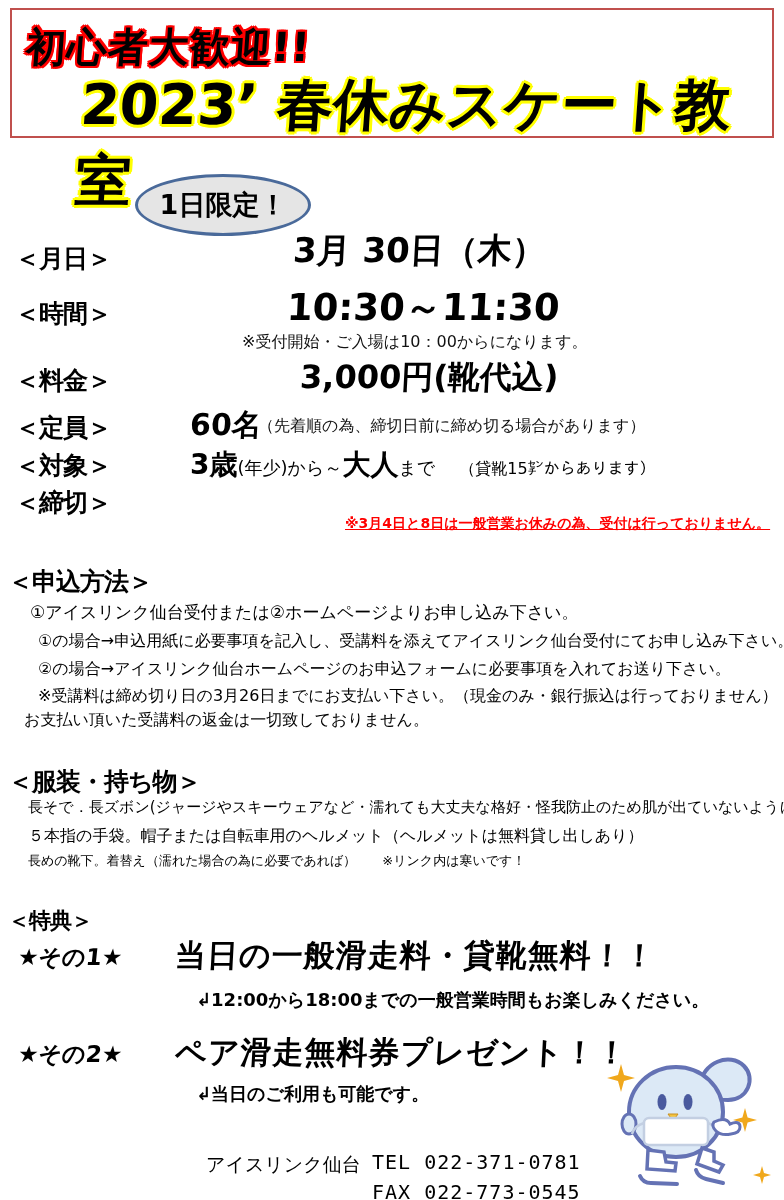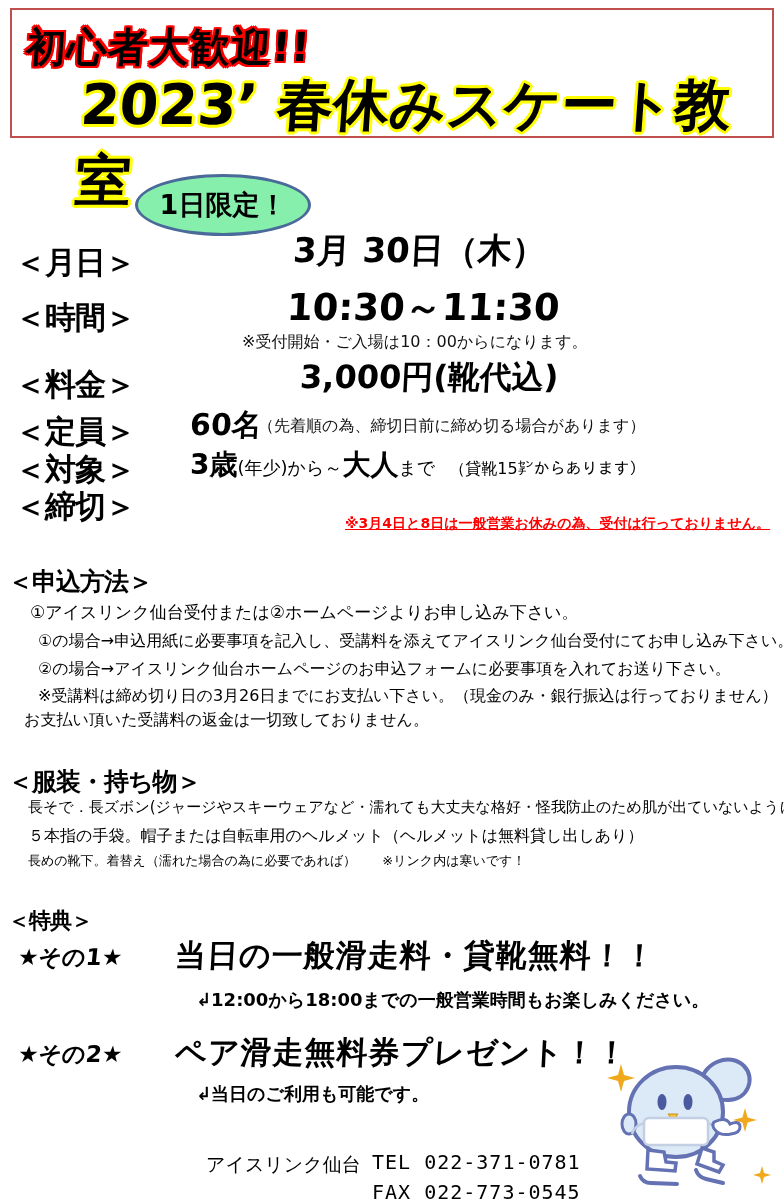--- a/index.html
+++ b/index.html
@@ -31,26 +31,26 @@
     text-shadow:-2px -2px 0 #ffff00, 2px -2px 0 #ffff00, -2px 2px 0 #ffff00,
                  2px 2px 0 #ffff00, 0 -3px 0 #ffff00, 0 3px 0 #ffff00,
                 -3px 0 0 #ffff00, 3px 0 0 #ffff00;
   }
 
   
   .badge {
     position:absolute; left:135px; top:174px; width:176px; height:62px;
     border:3px solid #4a6a9a; border-radius:50%;
     display:flex; align-items:center; justify-content:center;
-    background:#86efac;
+    background:#e5e5e5;
   }
   .badge span { font-size:27px; font-weight:bold; color:#000; }
 
   
-  .rowlabel { font-size:31px; font-weight:bold; color:#000; letter-spacing:-1px; }
+  .rowlabel { font-size:25px; font-weight:bold; color:#000; letter-spacing:-1px; }
   .bigval   { font-weight:bold; color:#000; transform:skewX(-3deg); }
   .smallnote{ font-size:16px; color:#111;text-align:right; }
   .red-deadline {
     font-size:21px; font-weight:bold; color:#ff0000;
     text-decoration:underline; letter-spacing:0px;
   }
   .red-note {
     font-size:14px; font-weight:bold; color:#ff0000;
     text-decoration:underline;
   }
@@ -91,21 +91,21 @@
 
   <div class="abs rowlabel" style="left:15px; top:364px;">＜料金＞</div>
   <div class="abs bigval" style="left:300px; top:356px; font-size:32px;">3,000円(靴代込)</div>
 
   <div class="abs rowlabel" style="left:15px; top:411px;">＜定員＞</div>
   <div class="abs bigval" style="left:190px; top:405px; font-size:30px;">60名</div>
   <div class="abs smallnote" style="left:258px; top:416px;">（先着順の為、締切日前に締め切る場合があります）</div>
 
   <div class="abs rowlabel" style="left:15px; top:449px;">＜対象＞</div>
   <div class="abs" style="left:190px; top:446px;">
-    <span style="font-size:28px; font-weight:bold;margin-top:32px;">3歳</span><span style="font-size:18px;text-align:right;">(年少)から～</span><span style="font-size:28px; font-weight:bold;">大人</span><span style="font-size:18px;">まで</span><span style="font-size:16px; margin-left:14px;">（貸靴15㌢からあります）</span>
+    <span style="font-size:28px; font-weight:bold;margin-top:32px;">3歳</span><span style="font-size:18px;text-align:right;">(年少)から～</span><span style="font-size:28px; font-weight:bold;">大人</span><span style="font-size:18px;">まで</span><span style="font-size:16px; margin-left:24px;">（貸靴15㌢からあります）</span>
   </div>
 
   <div class="abs rowlabel" style="left:15px; top:486px;text-align:center;">＜締切＞</div>
   <div class="abs red-note" style="left:345px; top:515px;">※3月4日と8日は一般営業お休みの為、受付は行っておりません。</div>
 
   <div class="abs sechead" style="left:8px; top:565px;">＜申込方法＞</div>
   <div class="abs bodyline" style="left:30px; top:601px; font-size:17px;">①アイスリンク仙台受付または②ホームページよりお申し込み下さい。</div>
   <div class="abs bodyline" style="left:38px; top:631px; font-size:16px;">①の場合→申込用紙に必要事項を記入し、受講料を添えてアイスリンク仙台受付にてお申し込み下さい。</div>
   <div class="abs bodyline" style="left:38px; top:659px; font-size:16px;">②の場合→アイスリンク仙台ホームページのお申込フォームに必要事項を入れてお送り下さい。</div>
   <div class="abs bodyline" style="left:38px; top:686px; font-size:16px;">※受講料は締め切り日の3月26日までにお支払い下さい。（現金のみ・銀行振込は行っておりません）</div>

